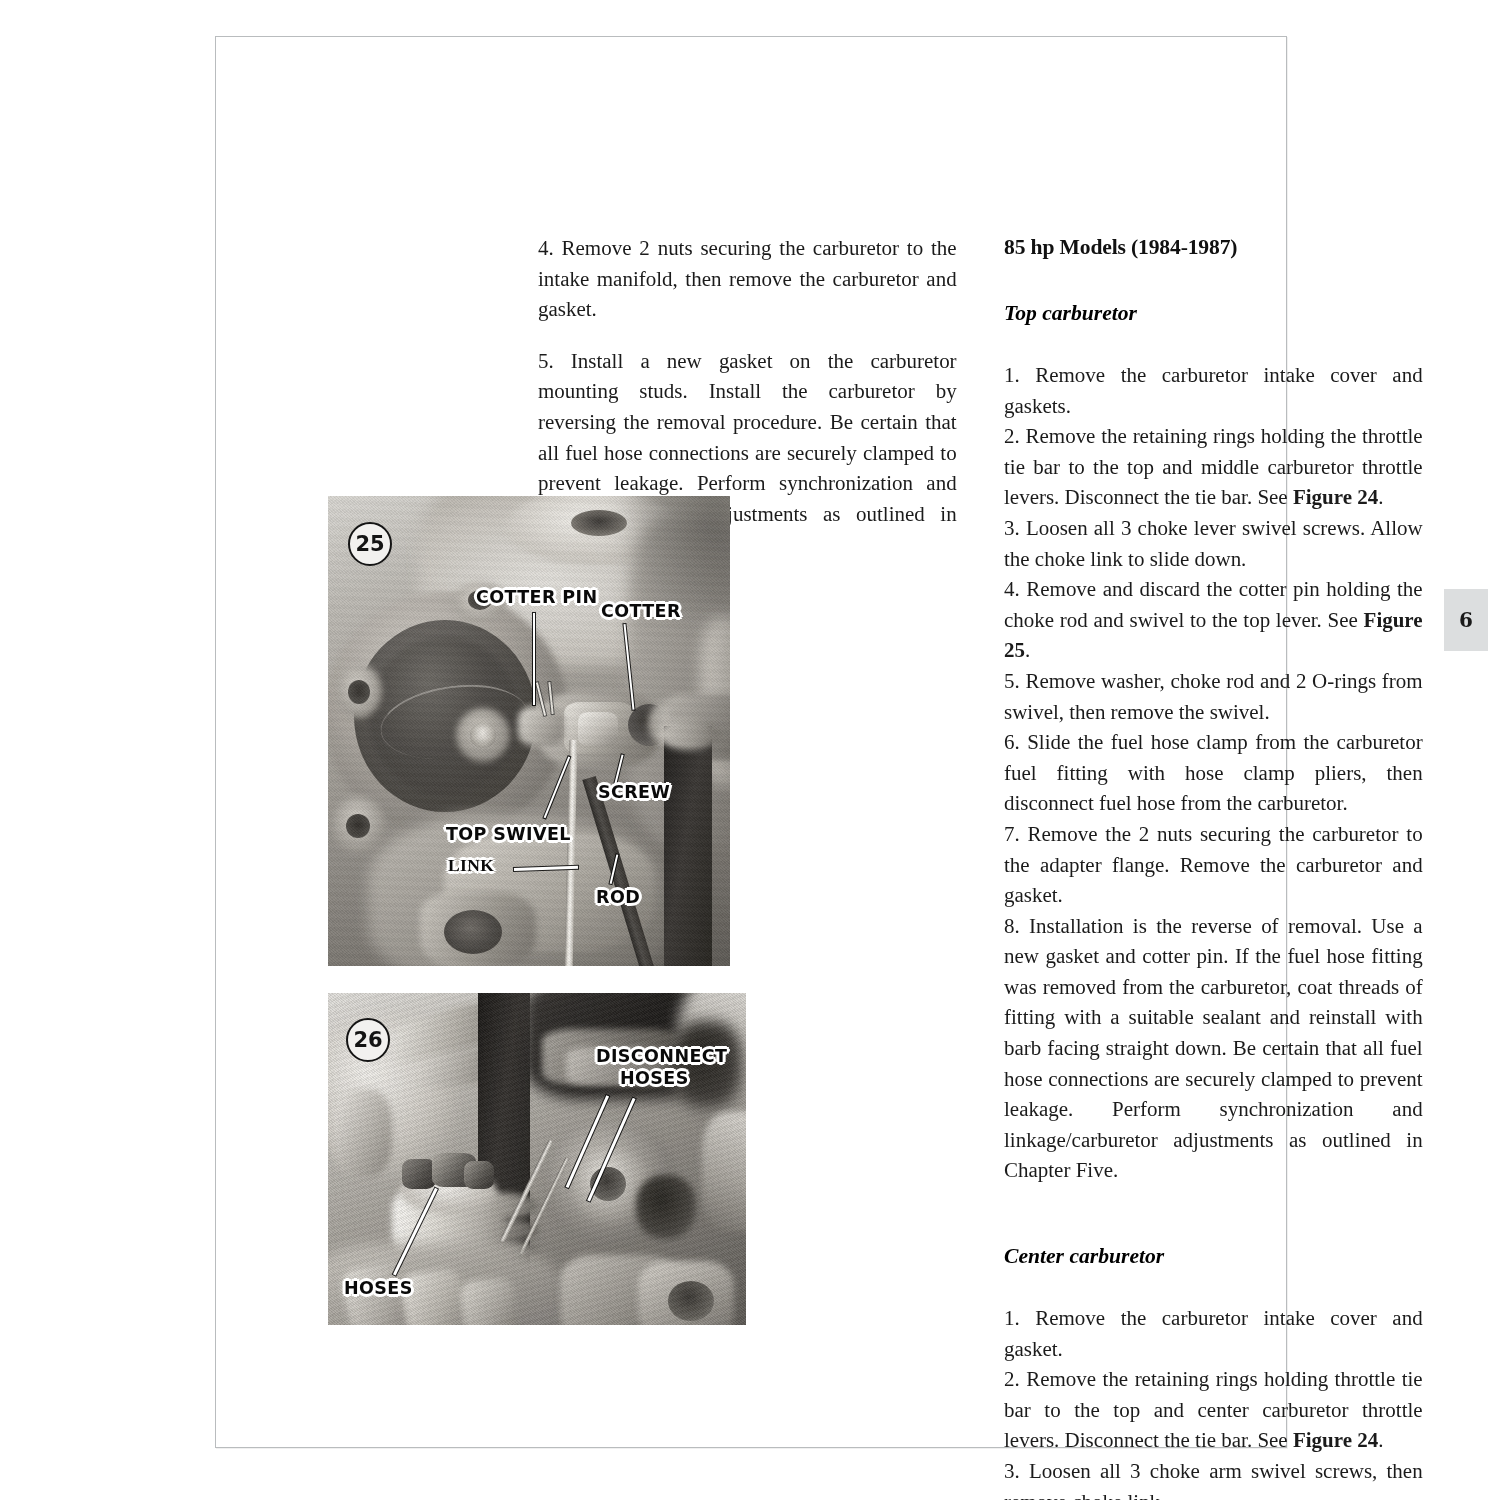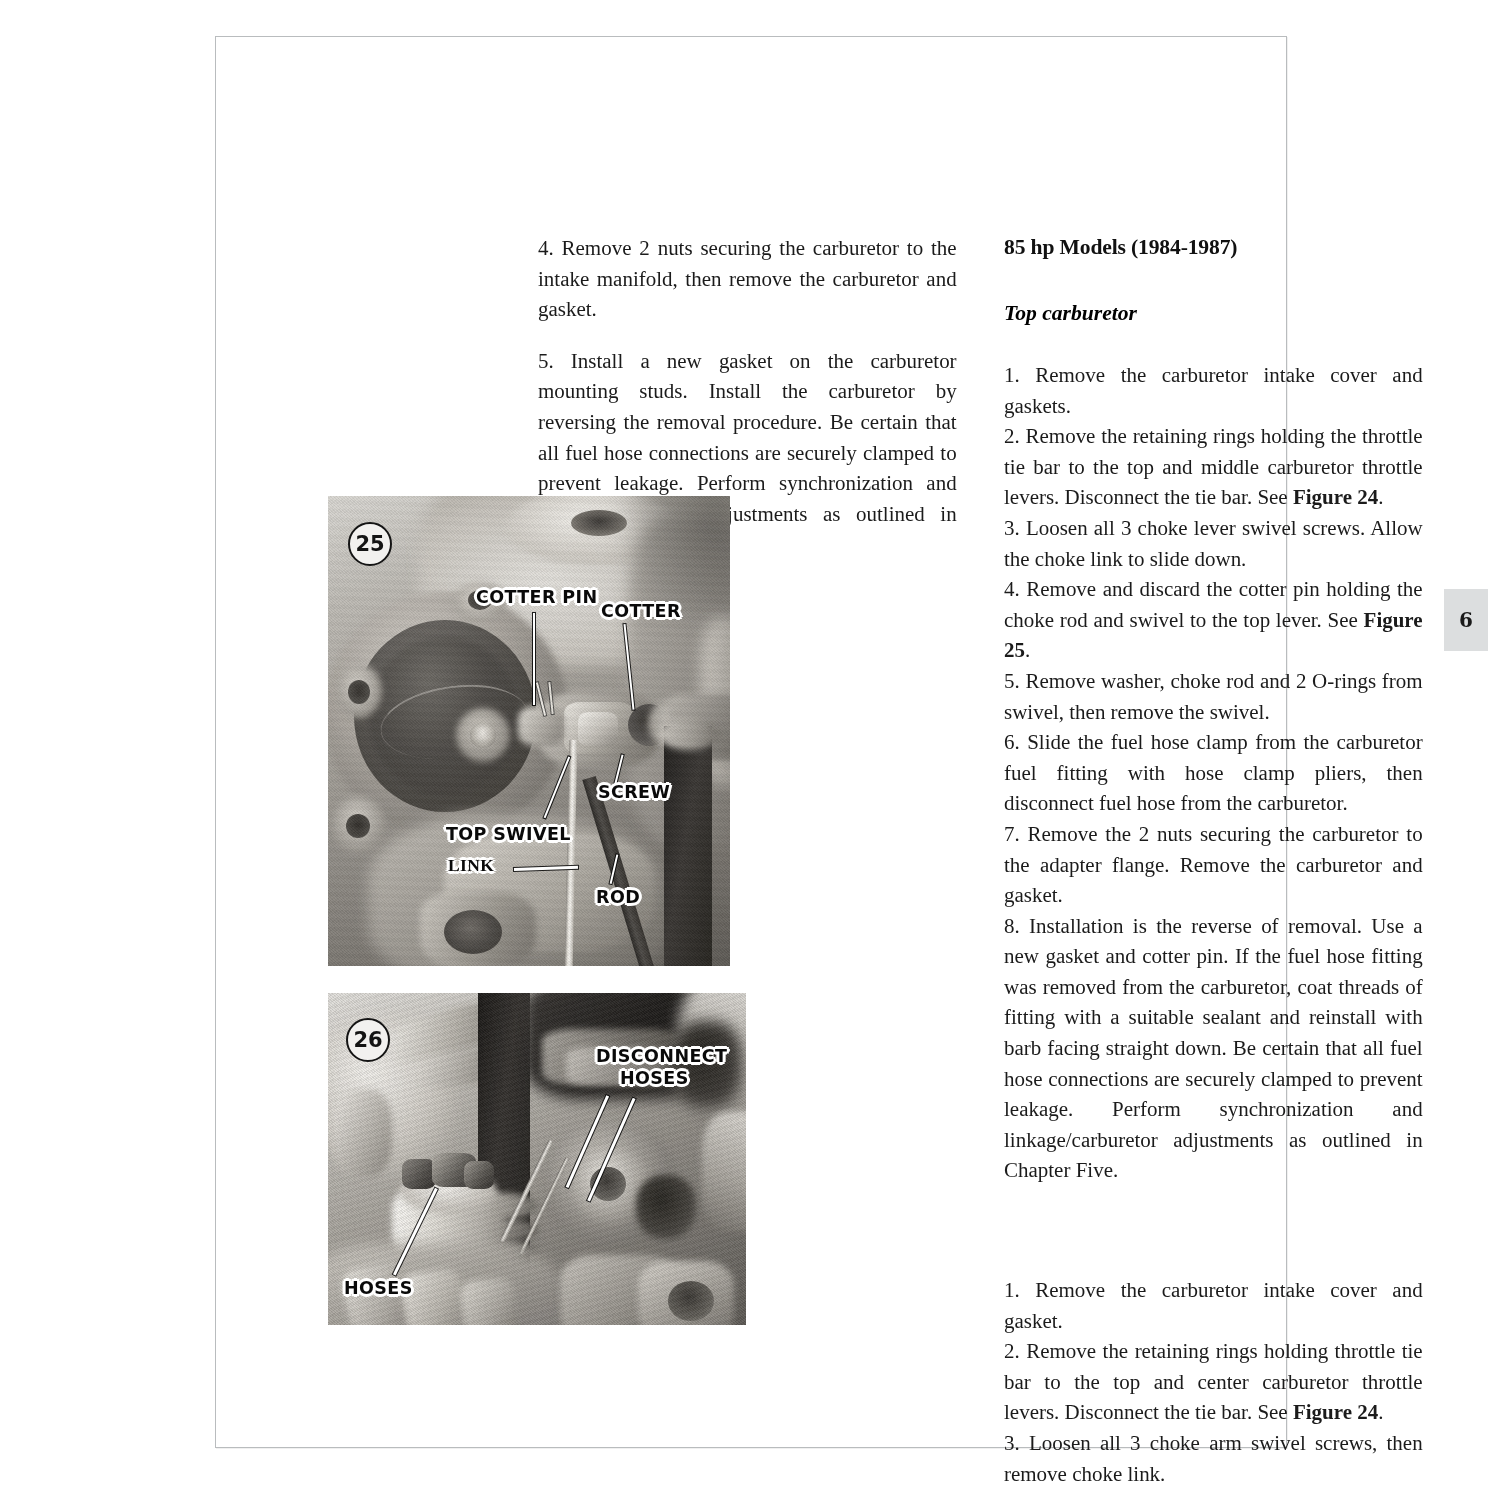--- a/index.html
+++ b/index.html
@@ -201,20 +201,21 @@
       <p class="para tight">2. Remove the retaining rings holding the throttle tie bar to the top and middle carburetor throttle levers. Disconnect the tie bar. See <b>Figure 24</b>.</p>
       <p class="para tight">3. Loosen all 3 choke lever swivel screws. Allow the choke link to slide down.</p>
       <p class="para tight">4. Remove and discard the cotter pin holding the choke rod and swivel to the top lever. See <b>Figure 25</b>.</p>
       <p class="para tight">5. Remove washer, choke rod and 2 O-rings from swivel, then remove the swivel.</p>
       <p class="para tight">6. Slide the fuel hose clamp from the carburetor fuel fitting with hose clamp pliers, then disconnect fuel hose from the carburetor.</p>
       <p class="para tight">7. Remove the 2 nuts securing the carburetor to the adapter flange. Remove the carburetor and gasket.</p>
       <p class="para tight">8. Installation is the reverse of removal. Use a new gasket and cotter pin. If the fuel hose fitting was removed from the carburetor, coat threads of fitting with a suitable sealant and reinstall with barb facing straight down. Be certain that all fuel hose connections are securely clamped to prevent leakage. Perform synchronization and linkage/carburetor adjustments as outlined in Chapter Five.</p>
 
       <div class="sp-section"></div>
 
+      <p class="head-sub">Center carburetor</p>
       <div class="sp-after-sub"></div>
 
       <p class="para tight">1. Remove the carburetor intake cover and gasket.</p>
       <p class="para tight">2. Remove the retaining rings holding throttle tie bar to the top and center carburetor throttle levers. Disconnect the tie bar. See <b>Figure 24</b>.</p>
       <p class="para tight">3. Loosen all 3 choke arm swivel screws, then remove choke link.</p>
 
     </div>
 
     <div class="chapter-tab">6</div>
   </div>

